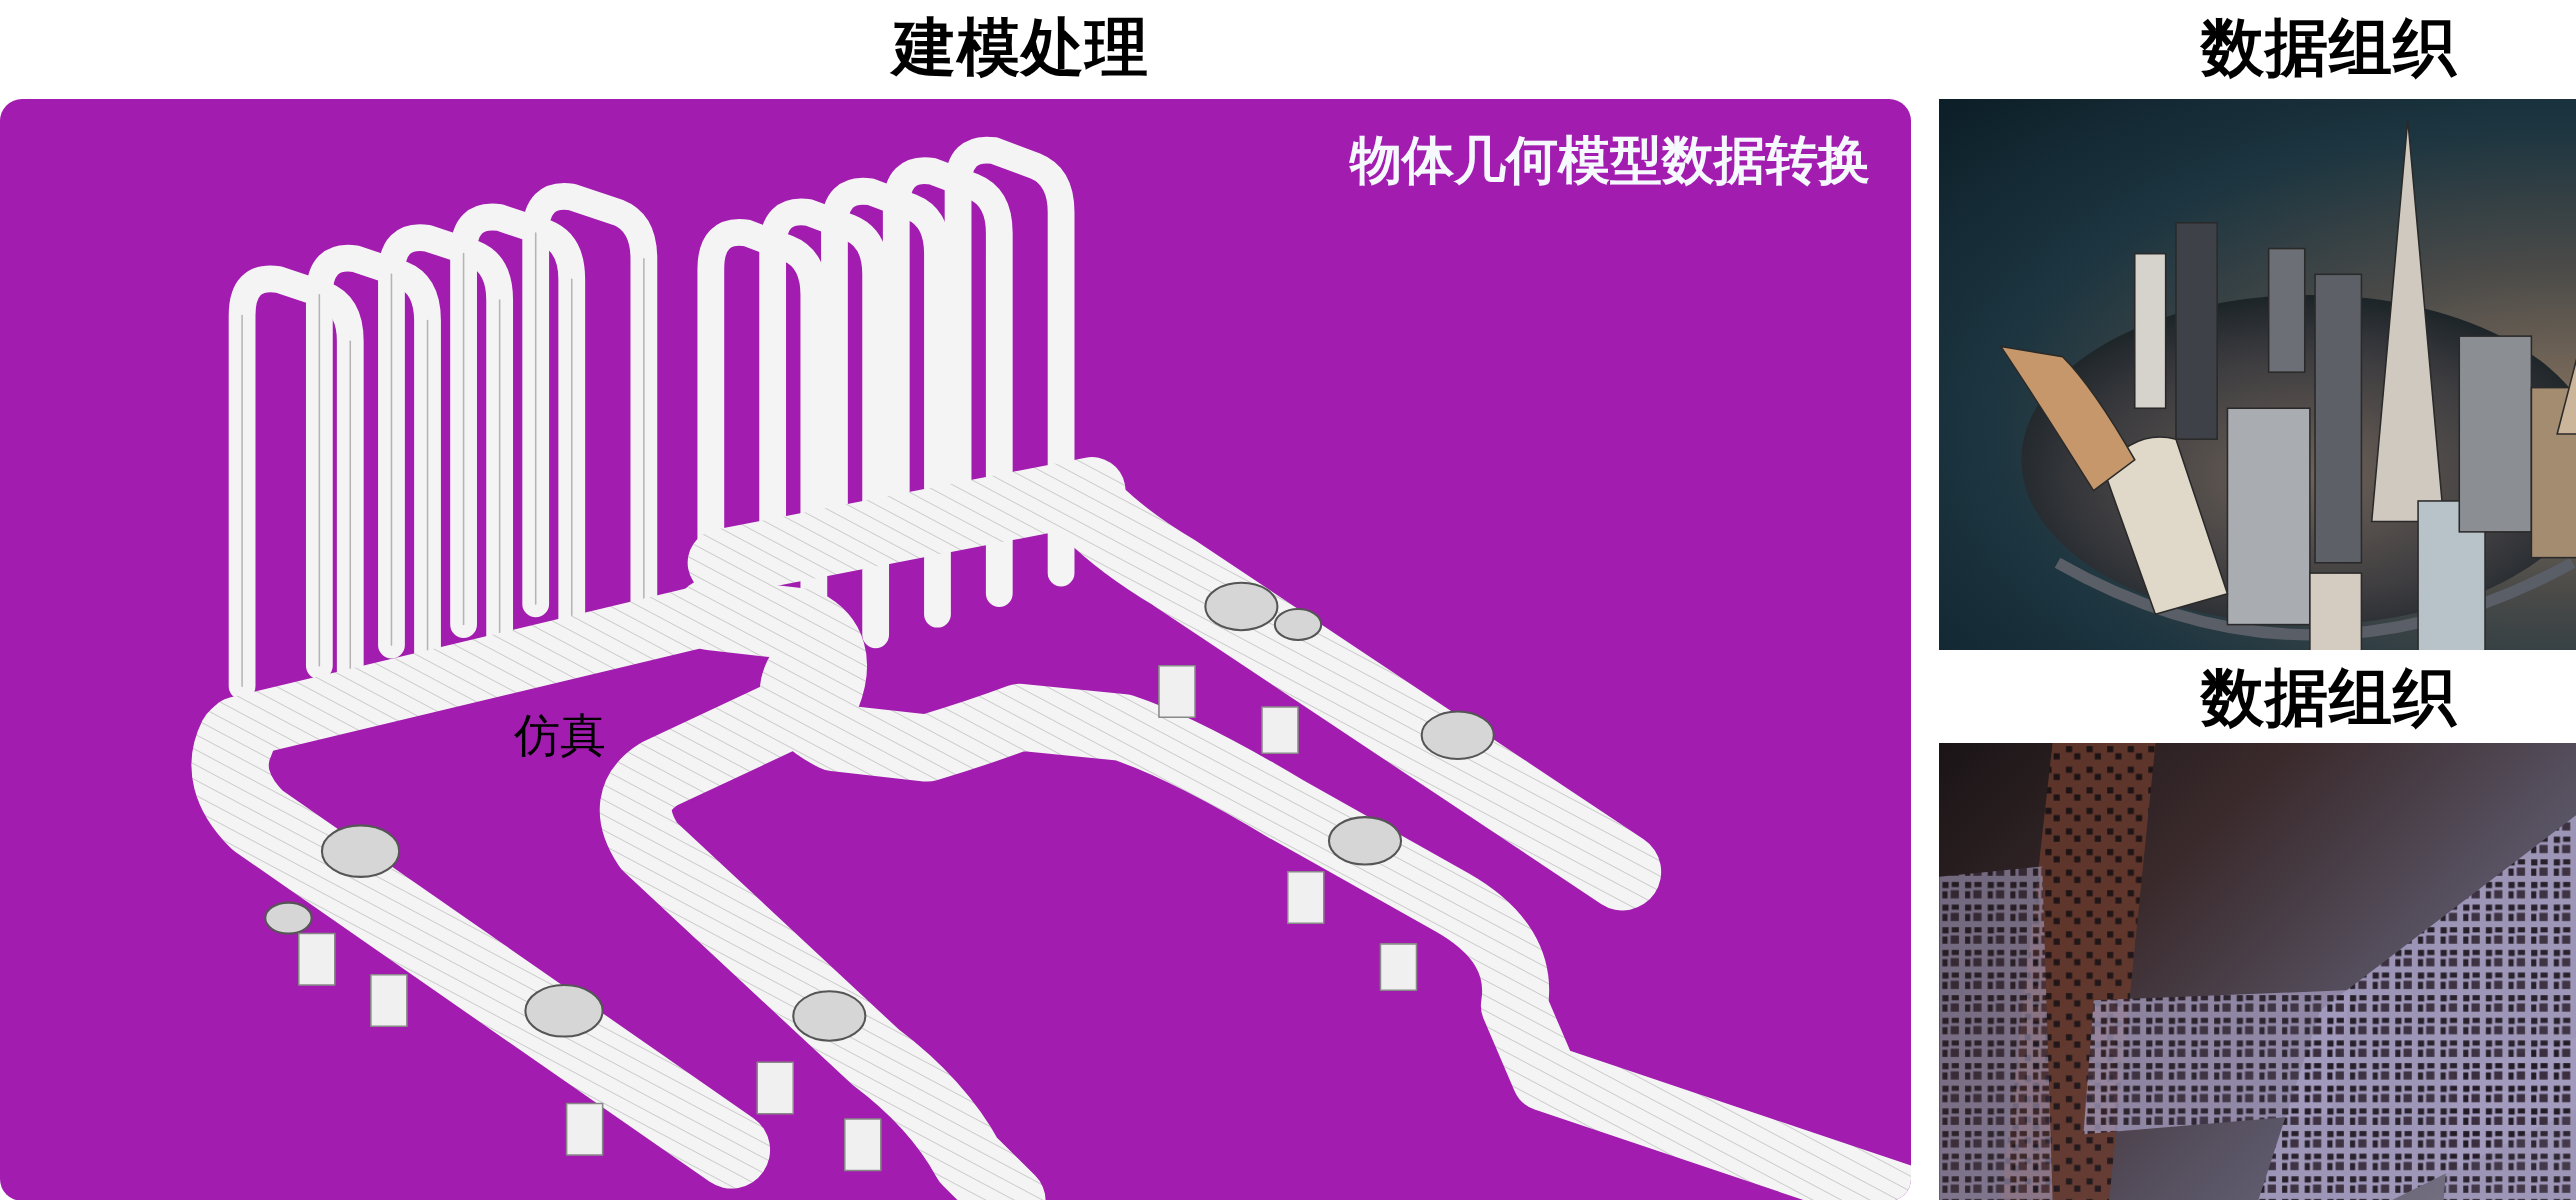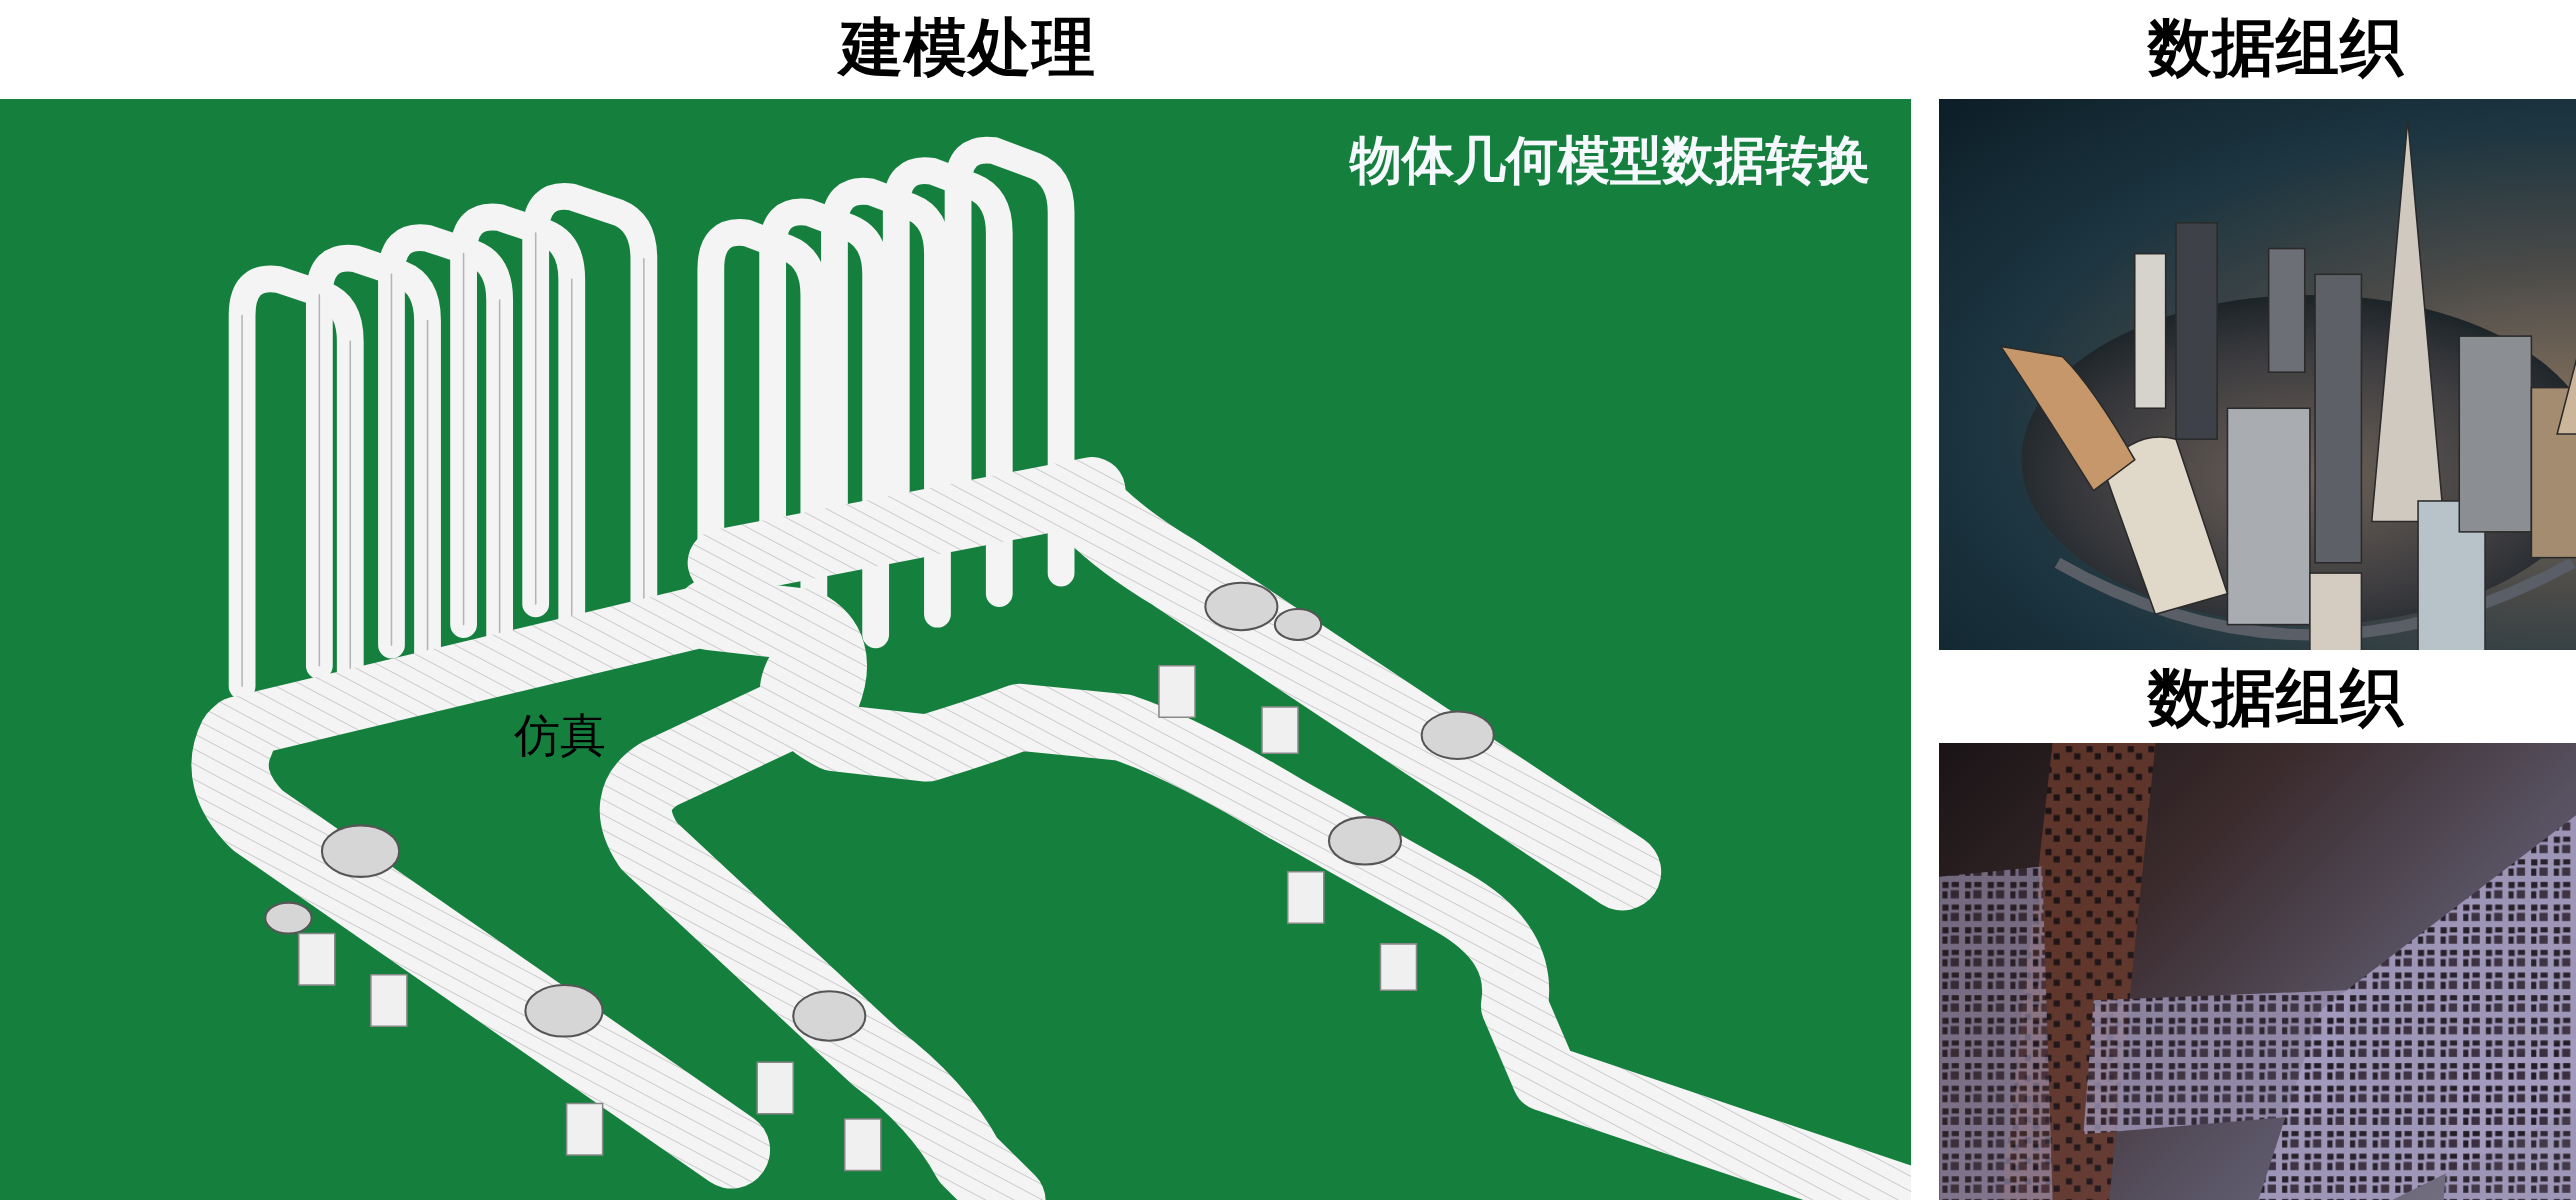--- a/index.html
+++ b/index.html
@@ -3,40 +3,40 @@
 <meta charset="utf-8">
 <style>
   html, body { margin: 0; padding: 0; }
   body {
     width: 2671px; height: 1201px; position: relative; overflow: hidden;
     background: #ffffff;
     font-family: "DejaVu Sans", "Liberation Sans", sans-serif;
   }
   .heading {
     position: absolute; color: #000; font-weight: bold;
-    font-size: 63px; line-height: 1; text-align: left; white-space: nowrap;
+    font-size: 63px; line-height: 1; text-align: right; white-space: nowrap;
     letter-spacing: 1px;
   }
   .panel { position: absolute; overflow: hidden; }
   .overlay-label {
     position: absolute; white-space: nowrap; line-height: 1;
   }
   #pipe-panel { left: 0; top: 99px; width: 1911px; height: 1102px; }
   #city-panel { left: 1939px; top: 99px; width: 732px; height: 551px; }
   #fractal-panel { left: 1939px; top: 743px; width: 732px; height: 457px; }
   svg { display: block; }
 </style>
 </head>
 <body>
 
 <div class="heading" style="left:840px; top:15.5px; width:309px;">建模处理</div>
 <div class="heading" style="left:2148px; top:15.5px; width:309px;">数据组织</div>
 <div class="heading" style="left:2148px; top:666px; width:309px;">数据组织</div>
 
-<div class="panel" id="pipe-panel" style="background:#15803d;">
+<div class="panel" id="pipe-panel" style="background:#a21caf;border-radius:22px;">
   <svg width="1911" height="1102" viewBox="0 0 3710 2139">
     <defs>
       <pattern id="wire" width="26" height="26" patternUnits="userSpaceOnUse" patternTransform="rotate(28)">
         <rect width="26" height="26" fill="#f4f4f4"></rect>
         <line x1="0" y1="0" x2="26" y2="0" stroke="#a8a8a8" stroke-width="2"></line>
       </pattern>
       <pattern id="wirev" width="22" height="40" patternUnits="userSpaceOnUse">
         <rect width="22" height="40" fill="#f4f4f4"></rect>
         <line x1="0" y1="0" x2="0" y2="40" stroke="#b0b0b0" stroke-width="2"></line>
       </pattern>

